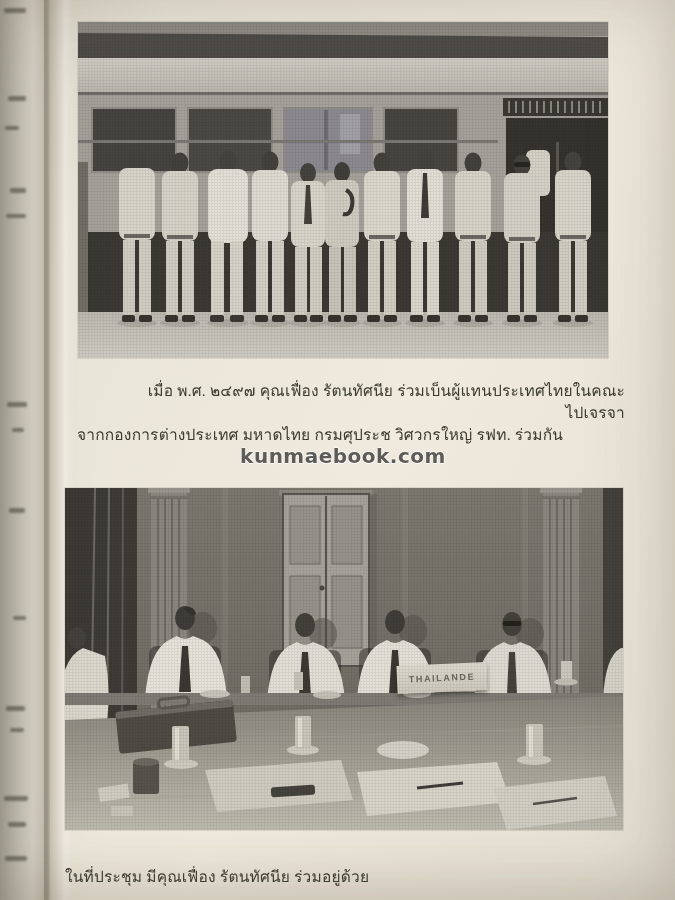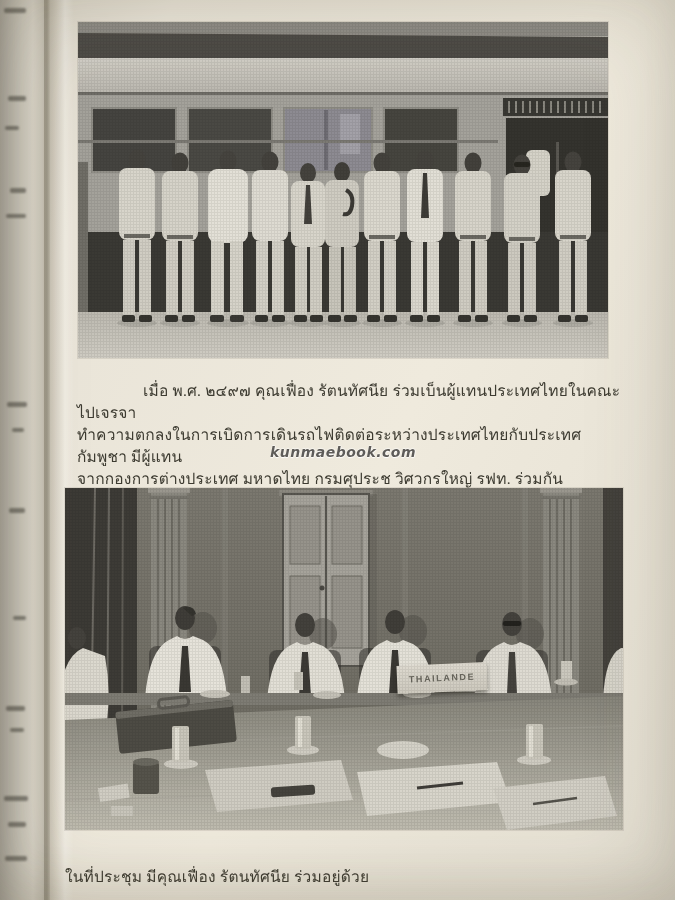--- a/index.html
+++ b/index.html
@@ -21,25 +21,25 @@
   .photo{position:absolute;overflow:hidden;box-shadow:0 0 0 1px rgba(70,66,56,.12);}
   .photo-top{left:78px;top:22px;width:530px;height:336px;background:#b2b0a9;}
   .photo-bottom{left:65px;top:488px;width:558px;height:342px;background:#75736c;}
   .grain{
     position:absolute;inset:0;pointer-events:none;
     background-image:radial-gradient(rgba(20,20,15,.07) 1px,transparent 1.2px);
     background-size:3px 3px;mix-blend-mode:multiply;
   }
   .caption{color:#3d3b31;font-size:15.5px;letter-spacing:.2px;}
   .caption-top{position:absolute;left:77px;top:380px;width:548px;line-height:22px;}
-  .caption-top .l1{text-indent:66px;}
+  .caption-top .l1{text-indent:66px;text-align:right;}
   .caption-bottom{position:absolute;left:65px;top:864px;width:558px;text-align:left;}
   .watermark{
     position:absolute;left:78px;top:444px;width:530px;text-align:center;
-    font-family:"DejaVu Sans",sans-serif;font-weight:bold;font-style:italic;font-size:14px;
+    font-family:"DejaVu Sans",sans-serif;font-weight:bold;font-size:20px;
     color:rgba(58,56,52,.82);
     text-shadow:0 1px 1px rgba(255,255,255,.95),0 -1px 1px rgba(255,255,255,.55),1px 0 1px rgba(255,255,255,.6);
     filter:blur(.2px);letter-spacing:.5px;
   }
   .place-card{
     position:absolute;left:332px;top:176px;width:90px;height:28px;
     background:linear-gradient(180deg,#ddd9cf 0%,#cdc9be 100%);
     transform:rotate(-2.5deg);display:flex;align-items:center;justify-content:center;
     box-shadow:0 3px 4px rgba(30,28,22,.45);
   }
@@ -257,21 +257,20 @@
         <rect x="480" y="293" width="13" height="7" rx="2" fill="#35342f"></rect>
           <rect x="497" y="293" width="13" height="7" rx="2" fill="#35342f"></rect>
       </g>
     </g>
   </svg>
   <div class="grain"></div>
 </figure>
 
 <div class="caption caption-top">
   <div class="l1">เมื่อ พ.ศ. ๒๔๙๗ คุณเฟื่อง รัตนทัศนีย ร่วมเบ็นผู้แทนประเทศไทยในคณะไปเจรจา</div>
-  <div class="l2">ทำความตกลงในการเบิดการเดินรถไฟติดต่อระหว่างประเทศไทยกับประเทศกัมพูชา มีผู้แทน</div>
   <div class="l3">จากกองการต่างประเทศ มหาดไทย กรมศุประช วิศวกรใหญ่ รฟท. ร่วมกัน</div>
 </div>
 
 <div class="watermark">kunmaebook.com</div>
 
 <figure class="photo photo-bottom">
   <svg width="558" height="342" viewBox="0 0 558 342">
     <defs>
       <linearGradient id="wall" x1="0" y1="0" x2="0" y2="1">
         <stop offset="0" stop-color="#7b786f"></stop>

